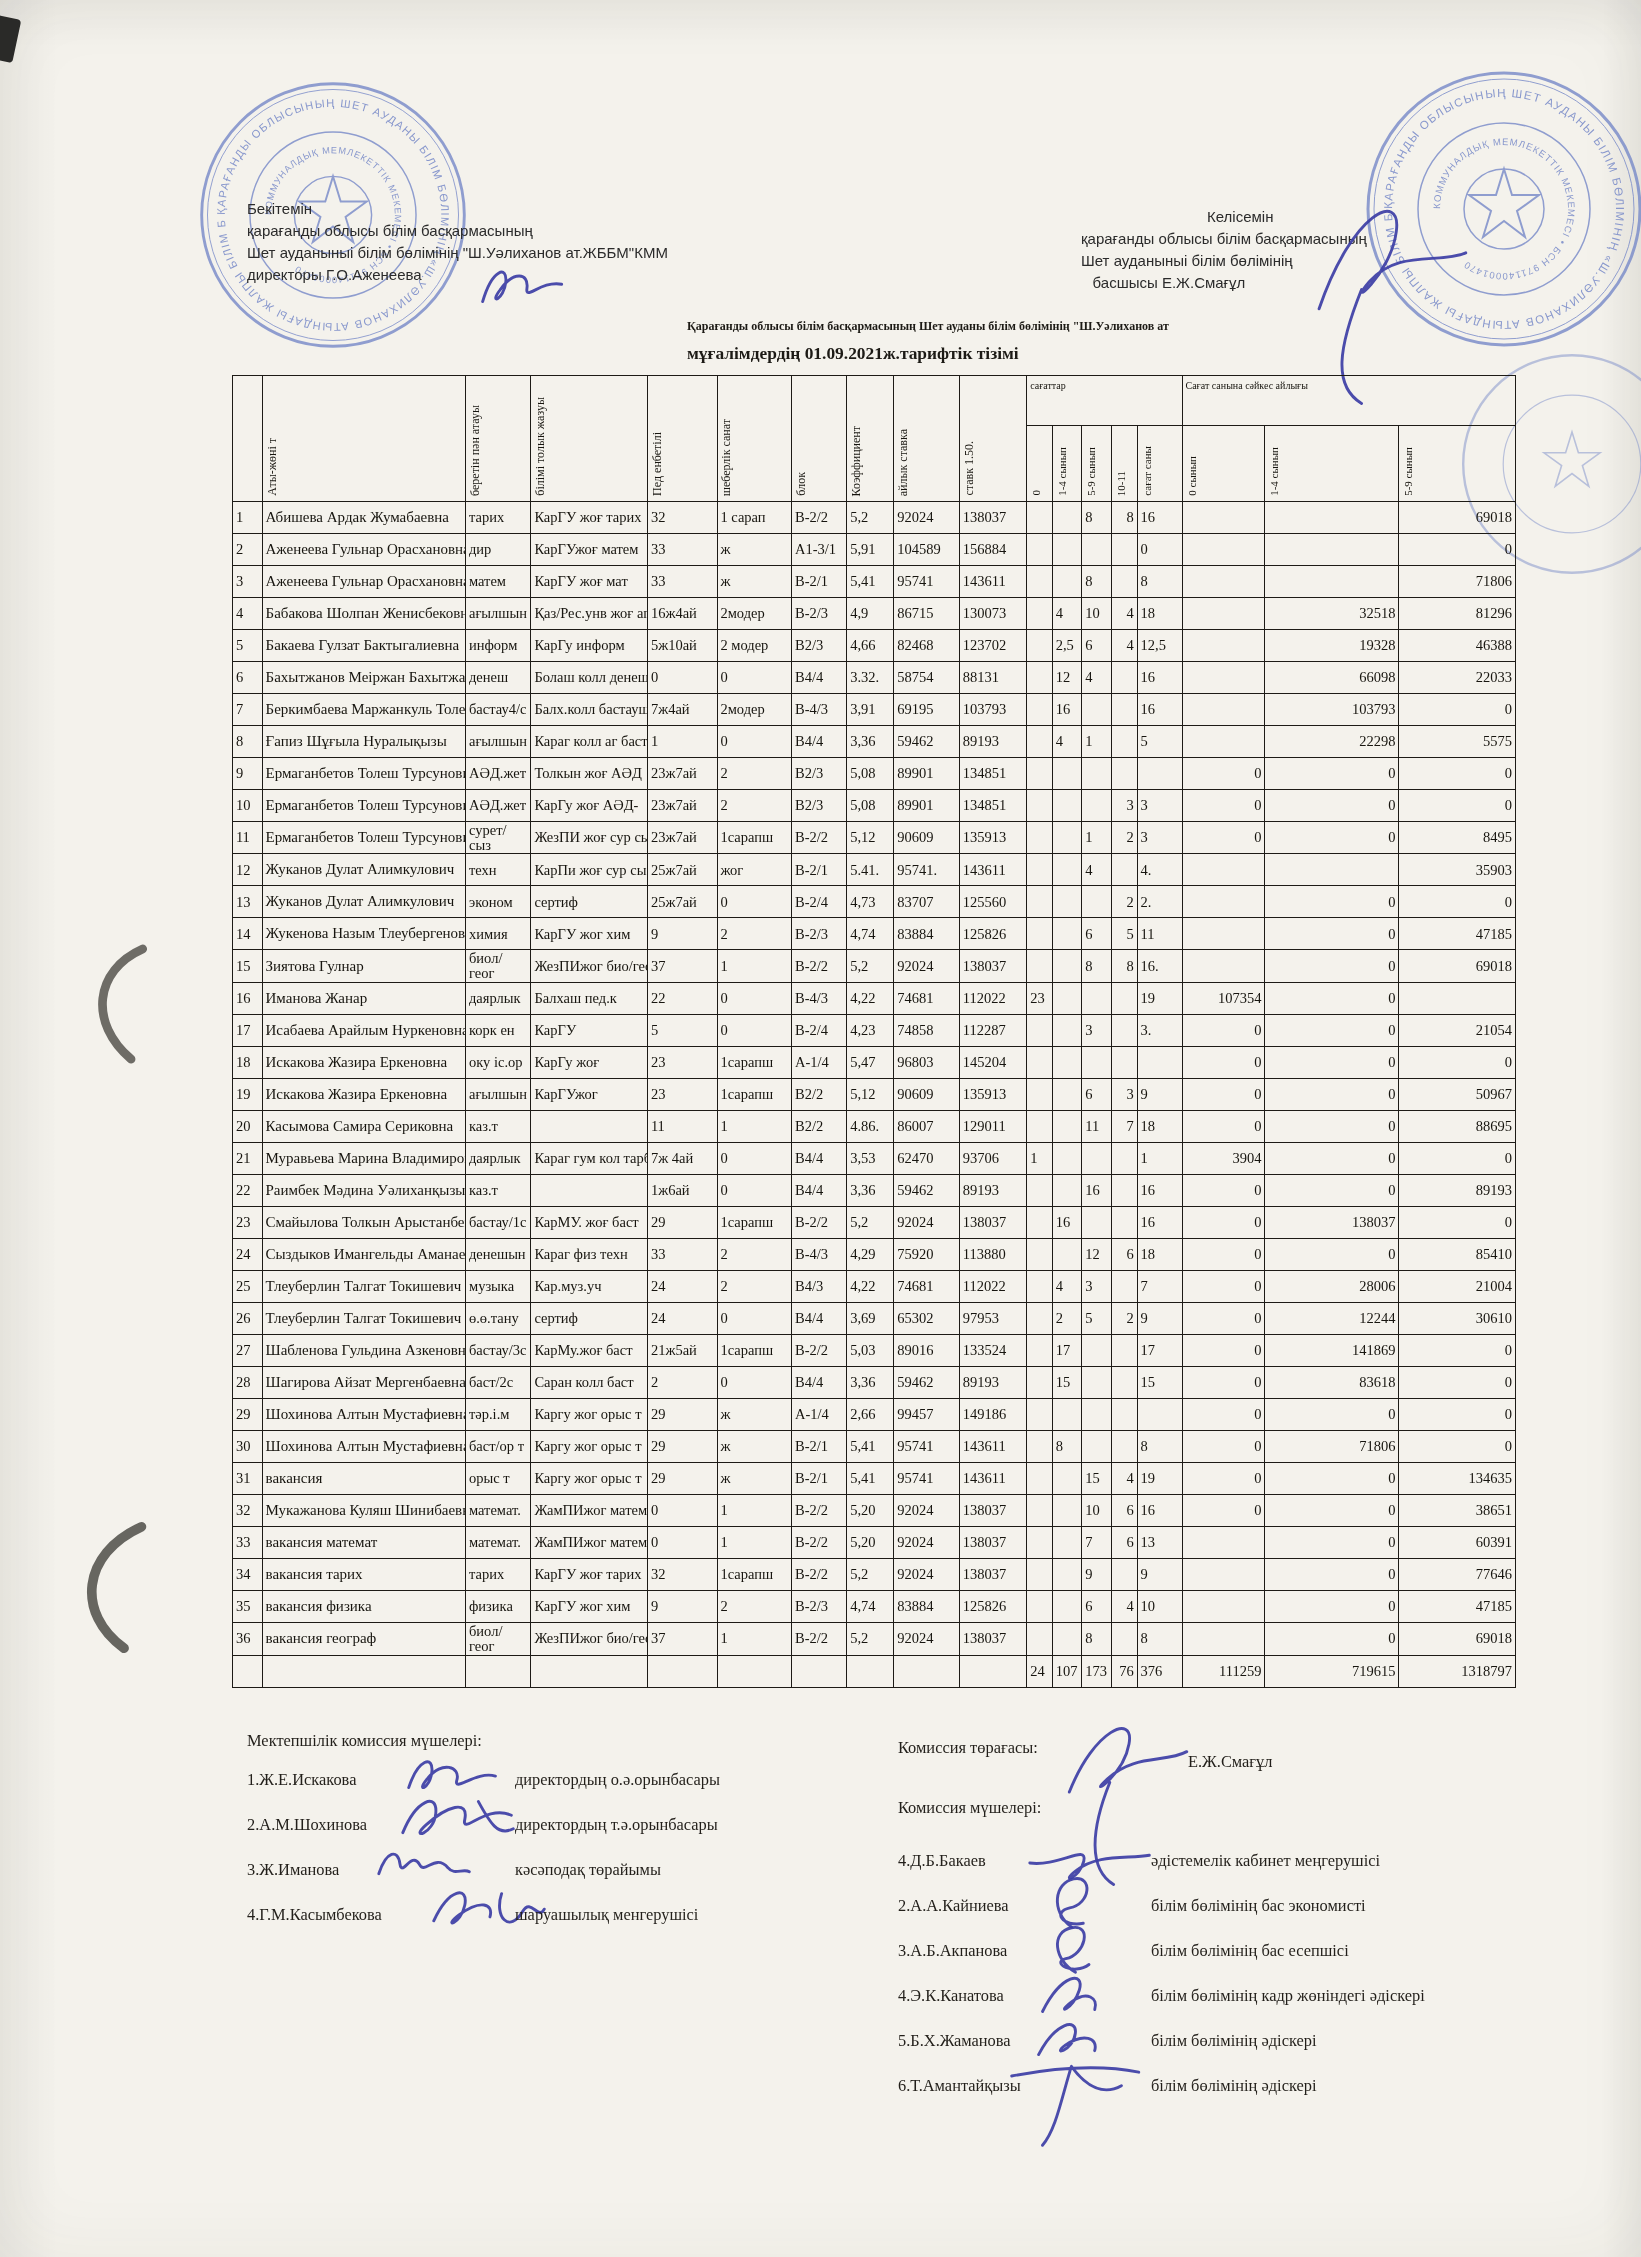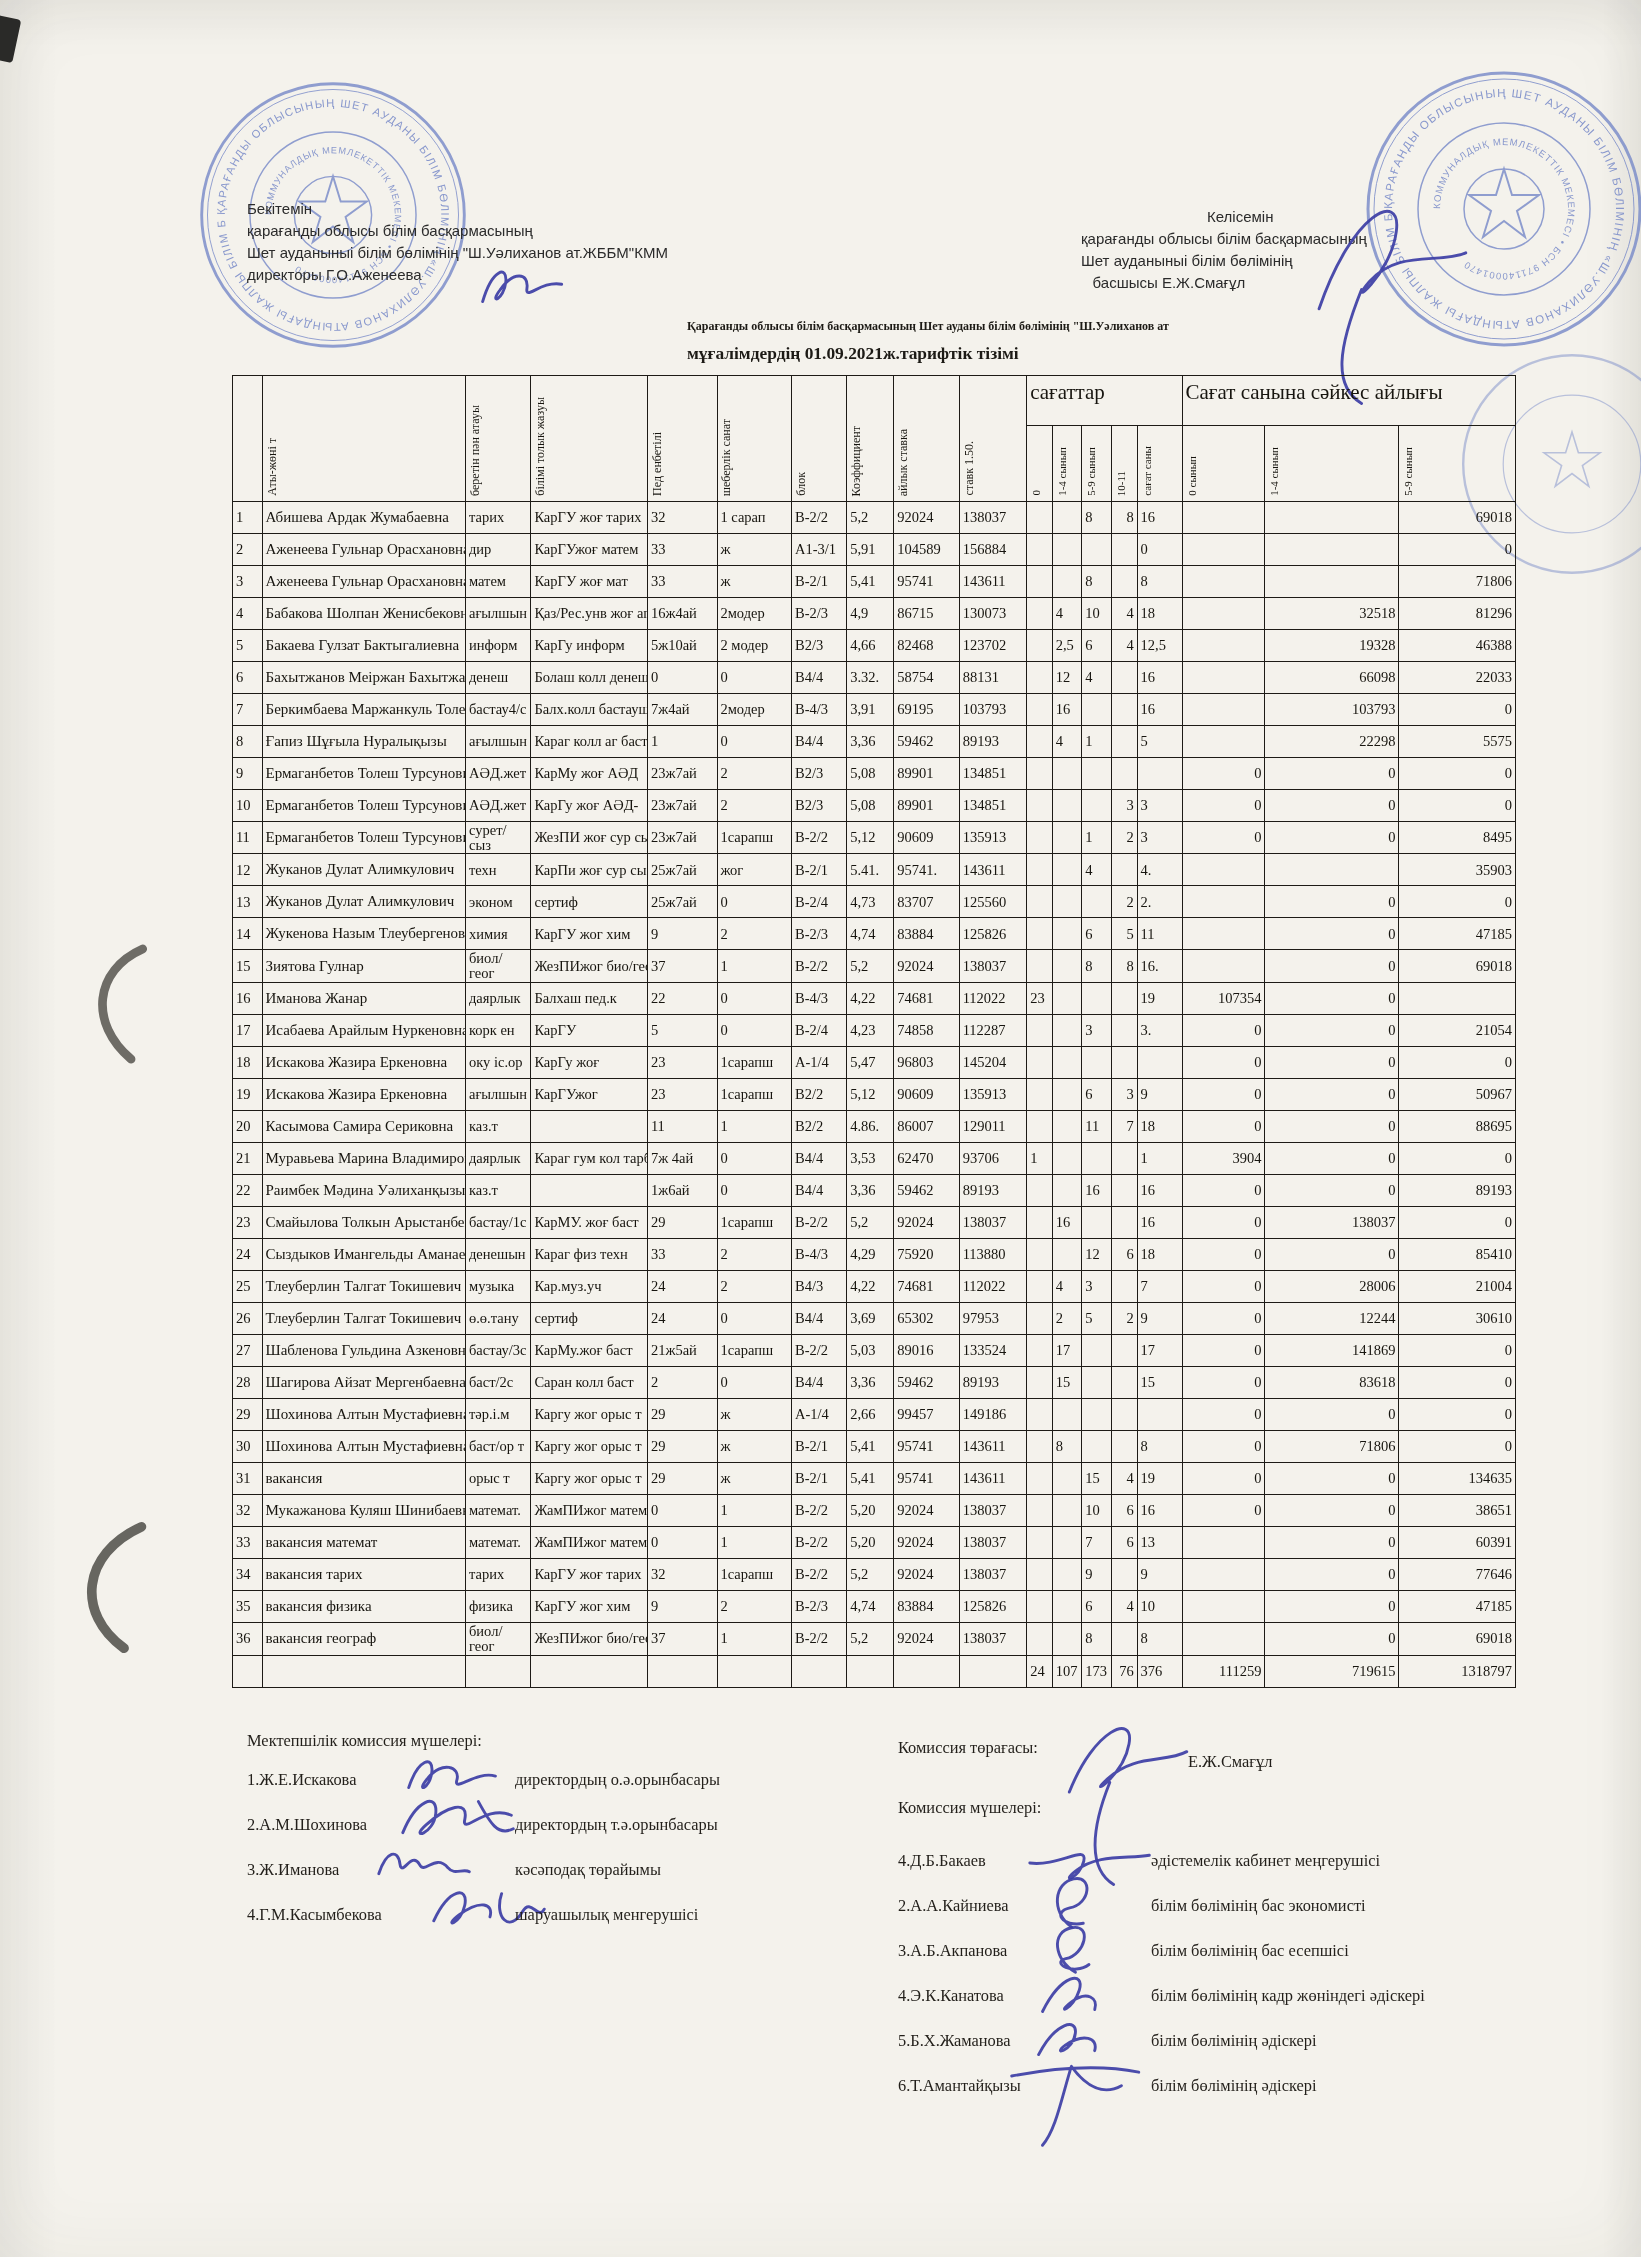--- a/index.html
+++ b/index.html
@@ -38,21 +38,21 @@
   
   table.tarif{
     position:absolute;left:232px;top:375px;width:1284px;
     border-collapse:collapse;table-layout:fixed;
     font-size:14.5px;color:#17150f;
   }
   table.tarif th,table.tarif td{border:1.9px solid #1d1b16;padding:1px 2.9px;overflow:hidden;vertical-align:middle;}
   table.tarif thead th{font-weight:normal;vertical-align:bottom;text-align:left;}
   table.tarif thead tr.band th{height:44px;}
   table.tarif thead tr.sub th{height:73px;}
-  .group-label{font-size:21px;vertical-align:top !important;padding-top:3.9px !important;margin-top:28px;}
+  .group-label{font-size:10px;vertical-align:top !important;padding-top:3.9px !important;margin-top:28px;}
   .vert{writing-mode:vertical-rl;transform:rotate(180deg);display:inline-block;font-size:12px;line-height:1.15;max-height:110px;white-space:normal;}
   .sub .vert{max-height:70px;font-size:11px;}
   tbody td{height:29px;line-height:1.02;}
   tbody td.c1{white-space:nowrap;font-size:15px;}
   tbody td.c3{white-space:nowrap;}
   td.c13{text-align:right;padding-right:1.9px;}
   td.c15,td.c16,td.c17{text-align:right;padding-right:4.8px;}
   tr.totals td{height:29px;font-size:14.5px;}
 
   
@@ -361,21 +361,21 @@
           <td class="c13"></td>
           <td class="c14">5</td>
           <td class="c15"></td>
           <td class="c16">22298</td>
           <td class="c17">5575</td>
         </tr>
         <tr>
           <td class="c0">9</td>
           <td class="c1">Ермаганбетов Толеш Турсунович</td>
           <td class="c2">АӘД.жет</td>
-          <td class="c3">КарМу жоғ АӘД</td>
+          <td class="c3">Толкын жоғ АӘД</td>
           <td class="c4">23ж7ай</td>
           <td class="c5">2</td>
           <td class="c6">В2/3</td>
           <td class="c7">5,08</td>
           <td class="c8">89901</td>
           <td class="c9">134851</td>
           <td class="c10"></td>
           <td class="c11"></td>
           <td class="c12"></td>
           <td class="c13"></td>

